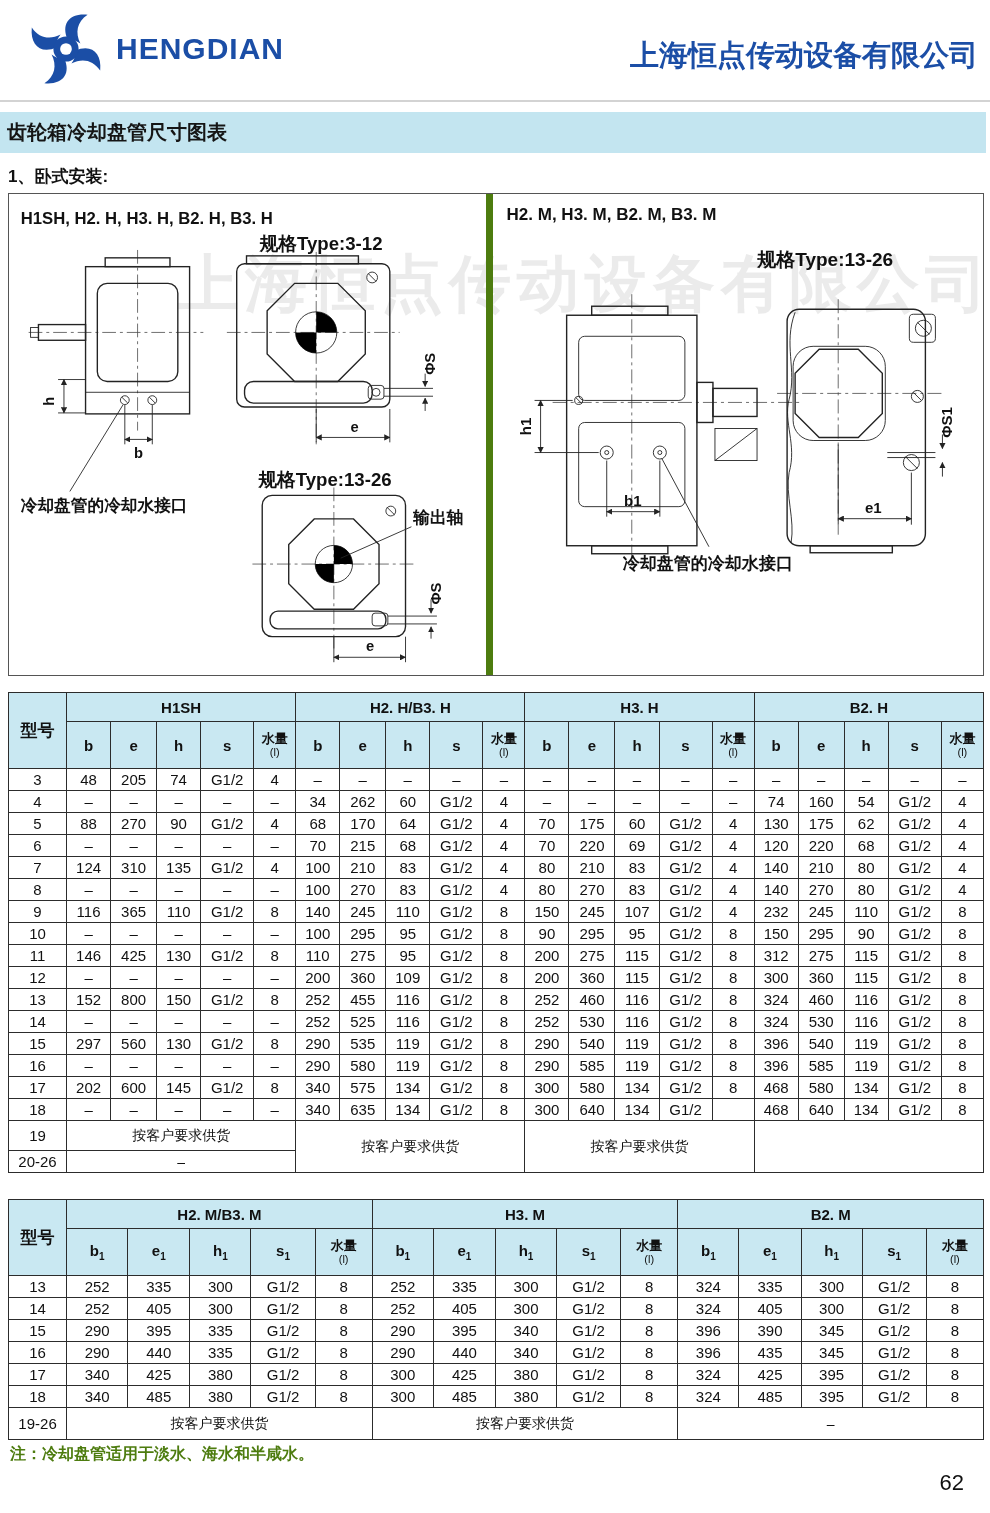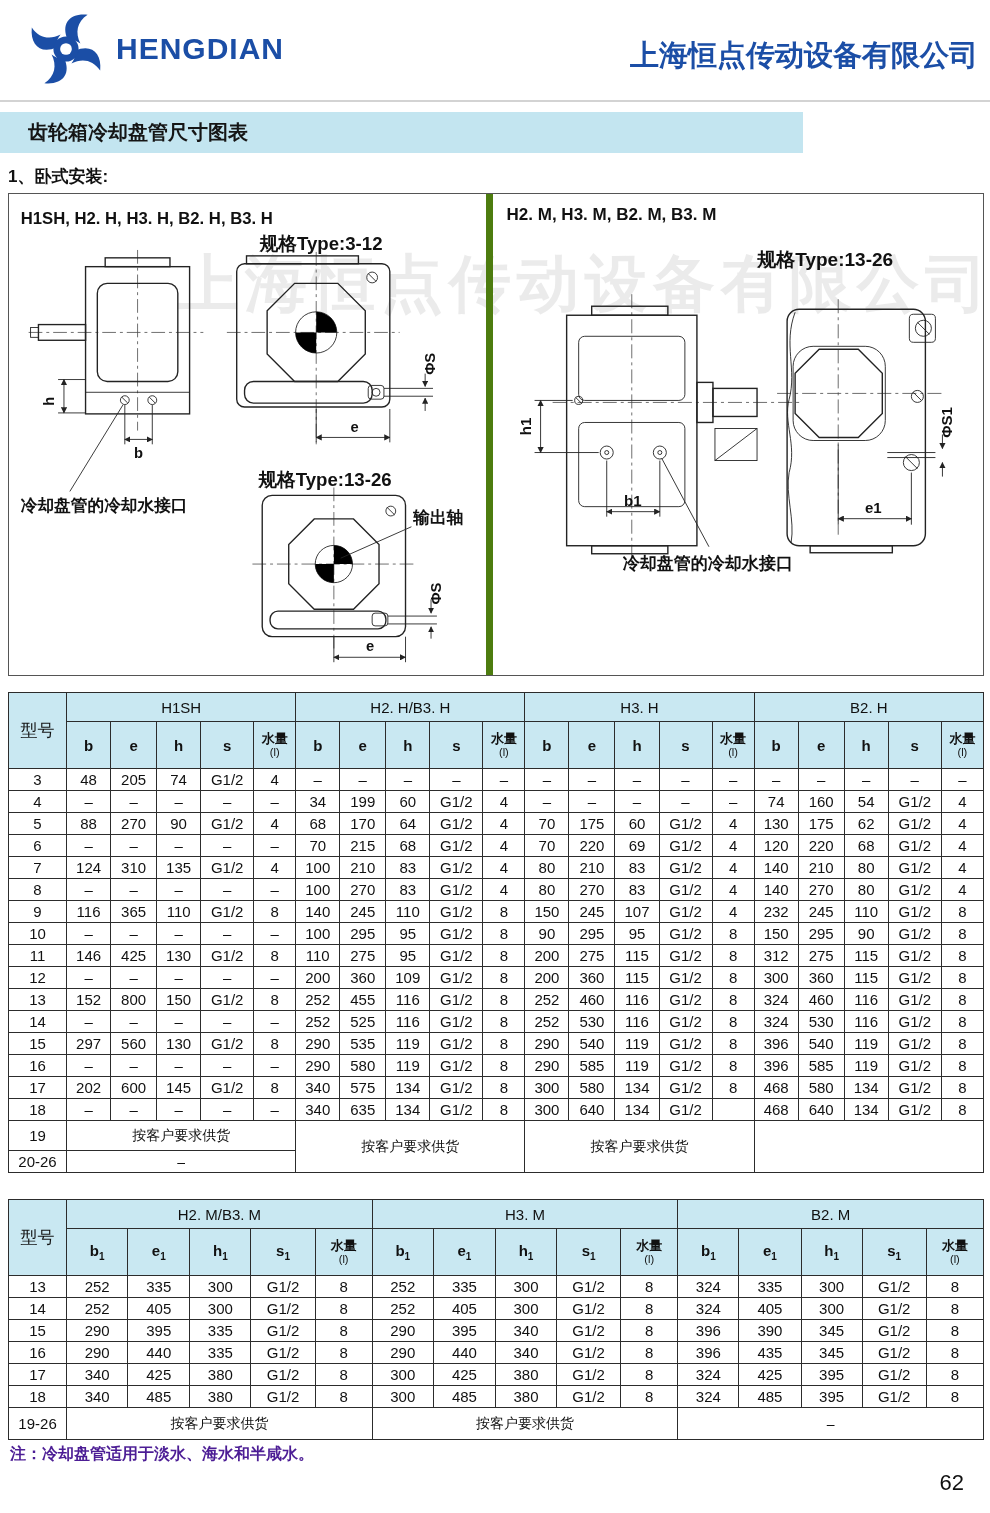--- a/index.html
+++ b/index.html
@@ -6,22 +6,22 @@
   body { background:#fff; font-family:"Liberation Sans", sans-serif; }
   .page { position:relative; width:990px; height:1513px; background:#fff; overflow:hidden; }
 
   
   .hdr { position:absolute; top:0; left:0; width:100%; height:100px; }
   .logo-wrap { position:absolute; left:30px; top:10px; display:flex; align-items:center; gap:14px; }
   .logo-text { font-size:30px; font-weight:bold; color:#1b4ea6; letter-spacing:1px; }
   .company { position:absolute; right:12px; top:36px; font-size:29px; font-weight:bold; color:#1b4ea6; }
   .hdr-rule { position:absolute; top:100px; left:0; width:100%; height:2px; background:#d3d3d3; }
 
-  .title-bar { position:absolute; top:112px; left:0; width:803px; height:41px; background:#c3e5f0;
-               font-size:20px; font-weight:bold; color:#151515; line-height:41px; padding-left:28px; }
+  .title-bar { position:absolute; top:112px; left:0; width:986px; height:41px; background:#c3e5f0;
+               font-size:20px; font-weight:bold; color:#151515; line-height:41px; padding-left:7px; }
   .section-heading { position:absolute; top:165px; left:8px; font-size:17px; font-weight:bold; color:#111; }
 
   
   .diagram-row { position:absolute; top:193px; left:8px; width:976px; height:483px; display:flex; border:1px solid #555; background:#fff; }
   .watermark { position:absolute; left:168px; top:48px; font-size:62px; font-weight:bold; color:rgba(60,60,60,0.10);
                letter-spacing:6px; white-space:nowrap; z-index:0; pointer-events:none; }
   .panel { position:relative; height:100%; z-index:1; }
   .panel.left { width:484px; border-right:7px solid #4d7c0f; }
   .panel.right { flex:1;text-align:center; }
   svg.draw { width:100%; height:100%; display:block; }
@@ -31,35 +31,35 @@
   svg.draw .dim  { fill:none; stroke:#232323; stroke-width:0.9; }
   svg.draw .dtxt { font:bold 15px "Liberation Sans", sans-serif; fill:#111; }
   svg.draw .mtxt { font:bold 17px "Liberation Sans", sans-serif; fill:#111; }
   svg.draw .ttxt { font:bold 19px "Liberation Sans", sans-serif; fill:#111; }
 
   
   table.dim-table { position:absolute; left:8px; border-collapse:collapse; table-layout:fixed; background:#fff; }
   #table1 { top:692px; width:976px; }
   #table2 { top:1199px; width:976px; }
   .dim-table th, .dim-table td { border:1px solid #2c2c2c; text-align:center; vertical-align:middle; color:#111; overflow:hidden; }
-  .dim-table th { background:#c9e8f2; font-weight:normal; }
+  .dim-table th { background:#c9e8f2; font-weight:bold; }
   .dim-table th.corner { font-size:17px; }
   .dim-table th.group  { font-size:15px; height:29px; }
   .dim-table th.sub    { font-size:15px; height:47px; font-weight:bold; }
   .dim-table th.sub sub { font-size:10px; }
   .dim-table th.sub .wl { font-size:13px; line-height:15px;text-align:center; }
   .dim-table th.sub .wu { font-size:11px; line-height:13px; font-weight:normal; }
   .dim-table td { font-size:15px; height:22px; }
   .dim-table td.model { font-size:15px; }
   .dim-table td.note { font-size:14px; }
   .dim-table tr.row19 td { height:30px; }
   .dim-table tr.row2026 td { height:22px; }
   .dim-table tr.t2foot td { height:32px; }
 
-  .footnote { position:absolute; top:1444px; left:10px; font-size:16px; font-weight:bold; color:#4c1d95; }
+  .footnote { position:absolute; top:1444px; left:10px; font-size:16px; font-weight:bold; color:#4d7c0f; }
   .pagenum  { position:absolute; top:1470px; right:26px; font-size:22px; color:#111; }
 </style>
 </head>
 <body>
 
 <div class="page">
 
   <div class="hdr">
     <div class="logo-wrap">
       <svg width="72" height="78" viewBox="-40 -42 80 84">
@@ -354,21 +354,21 @@
           <td class="">–</td>
         </tr>
         <tr>
           <td class="model">4</td>
           <td class="">–</td>
           <td class="">–</td>
           <td class="">–</td>
           <td class="">–</td>
           <td class="">–</td>
           <td class="">34</td>
-          <td class="">199</td>
+          <td class="">262</td>
           <td class="">60</td>
           <td class="">G1/2</td>
           <td class="">4</td>
           <td class="">–</td>
           <td class="">–</td>
           <td class="">–</td>
           <td class="">–</td>
           <td class="">–</td>
           <td class="">74</td>
           <td class="">160</td>

